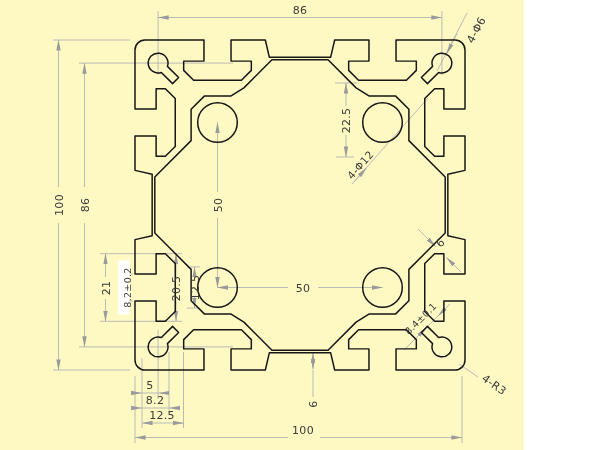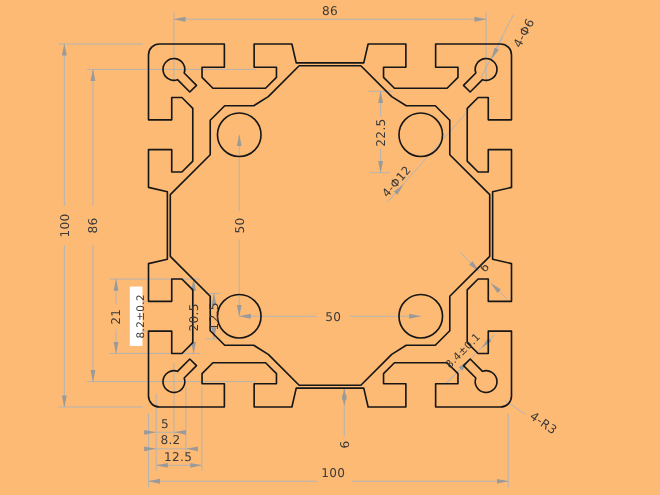--- a/index.html
+++ b/index.html
@@ -1,16 +1,16 @@
 <!DOCTYPE html>
 <html><head>
 <meta charset="utf-8">
 <style>
   html,body{margin:0;padding:0;background:#ffffff;}
-  #stage{position:relative;width:600px;height:450px;background:#fdba74;overflow:hidden;
+  #stage{position:relative;width:524px;height:450px;background:#fef9c3;overflow:hidden;
          font-family:"DejaVu Sans","Liberation Sans",sans-serif;}
   svg{display:block;}
   .outline{fill:none;stroke:#161616;stroke-width:0.45;stroke-linejoin:round;stroke-linecap:round;}
   .ext,.dim{fill:none;stroke:#b3b3b3;stroke-width:0.9;}
   .dimtxt{fill:#3a3a3a;font-size:11px;letter-spacing:0.3px;}
   .dimtxt.small{font-size:9.5px;}
   .dimtxt.mid2{font-size:10.5px;}
   .gap{fill:#ffffff;stroke:none;}
 </style>
 </head>

